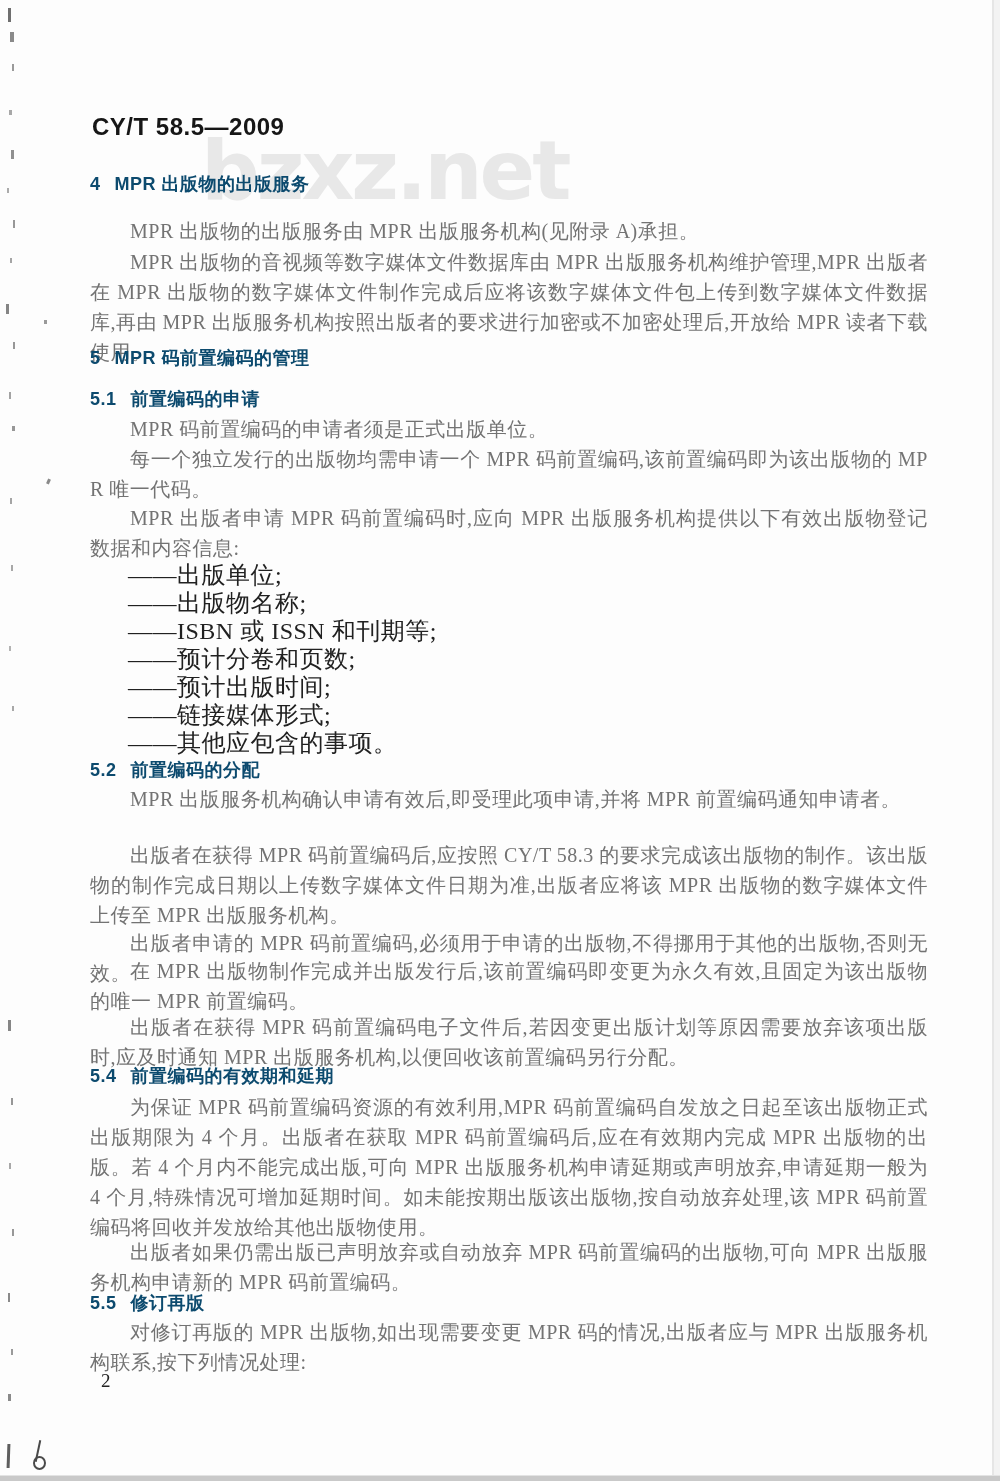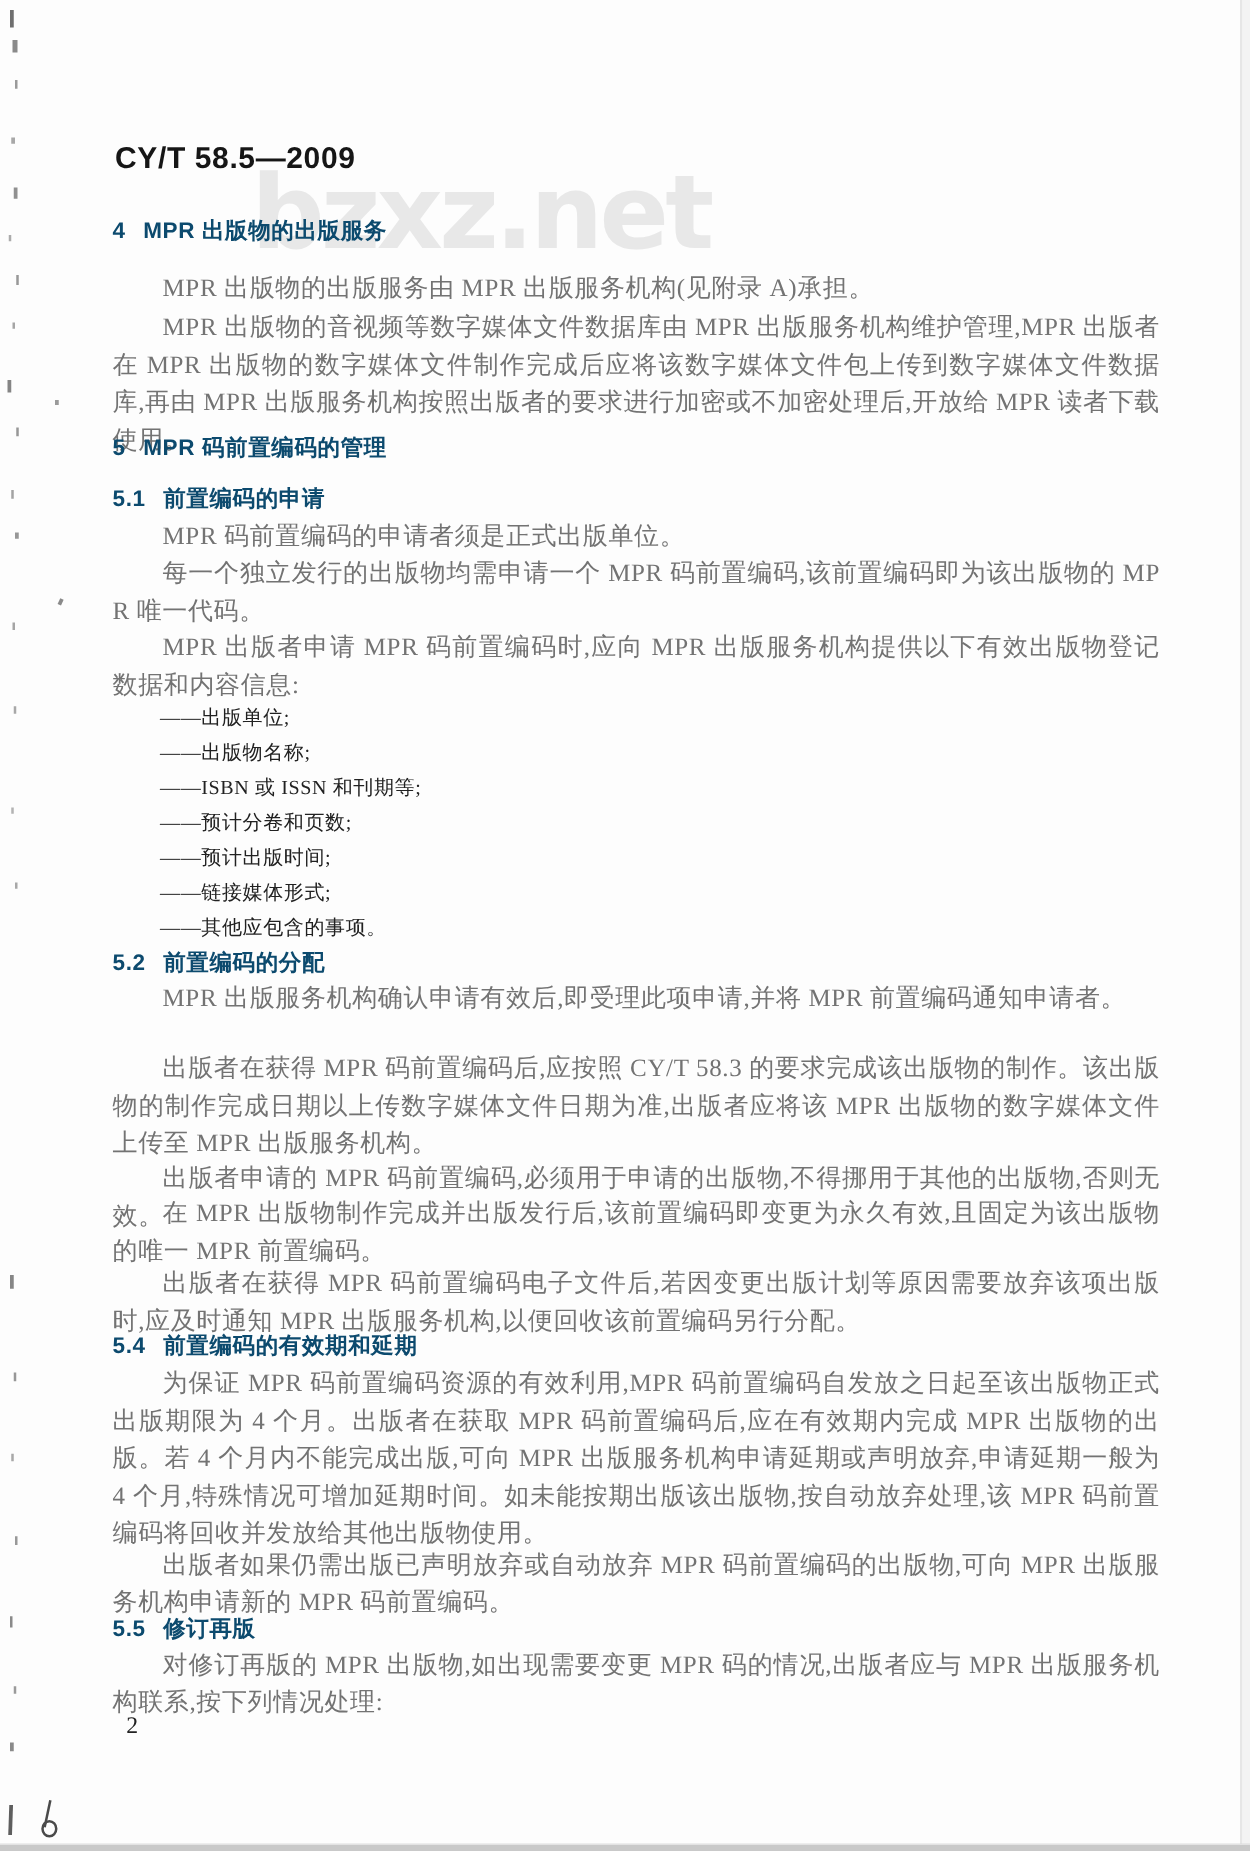--- a/index.html
+++ b/index.html
@@ -60,21 +60,21 @@
   .para {
     font-size: 20px;
     line-height: 30px;
     letter-spacing: 0.5px;
     text-align: justify;
     text-indent: 2em;
     word-break: break-all;
     color: #737373;
   }
   .dash-list {
-    font-size: 16px;
+    font-size: 24px;
     letter-spacing: 0.5px;
     color: #212121;
   }
   .dash-list .li {
     line-height: 28px;
     padding-left: 38px;
   }
   .page-num {
     position: absolute;
     left: 101px;

